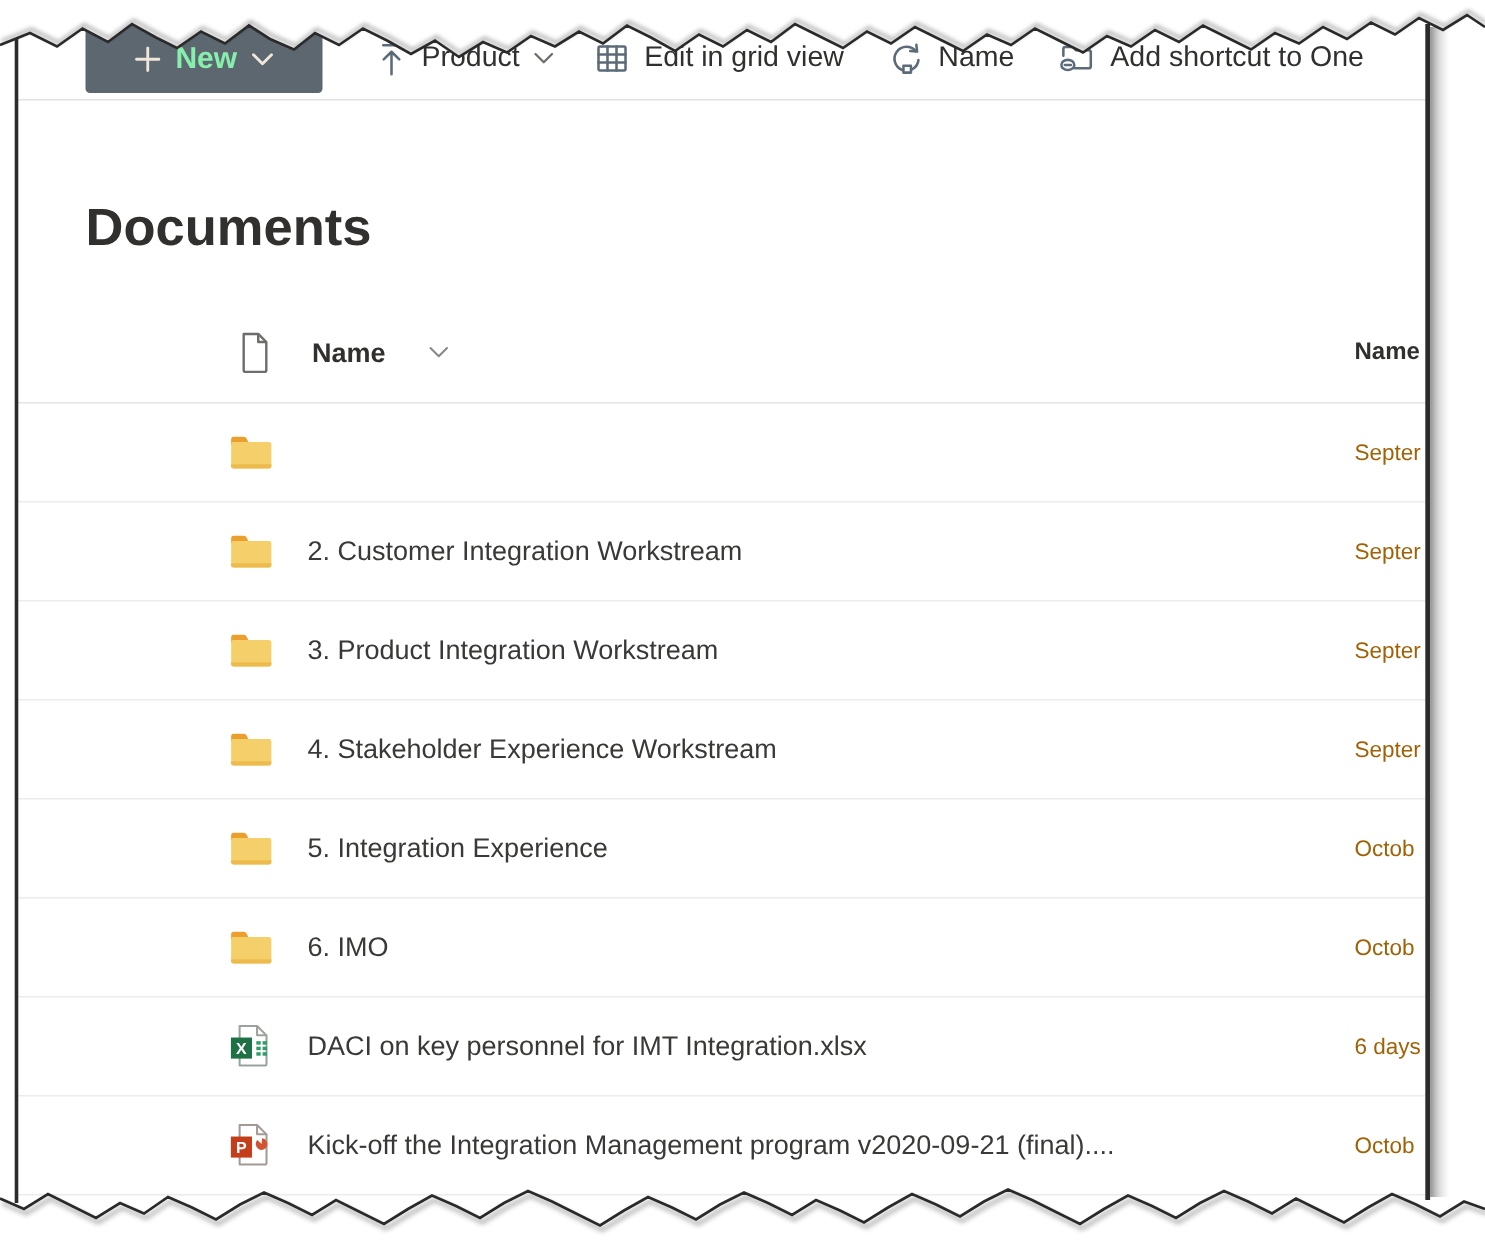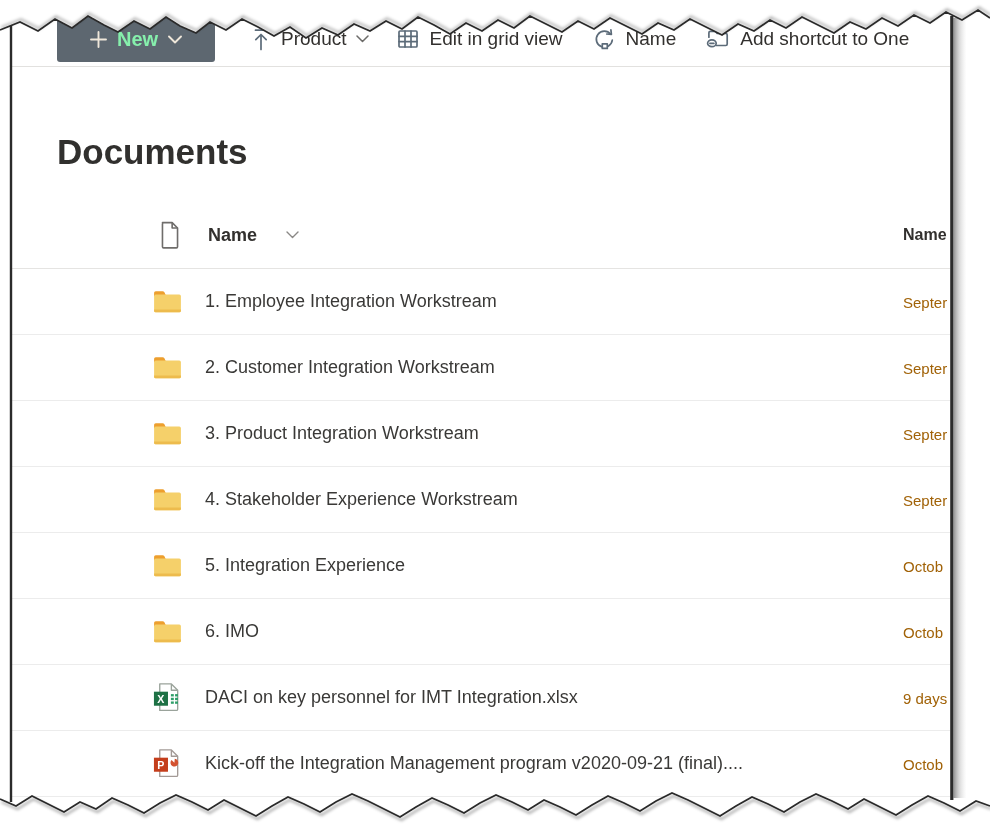--- a/index.html
+++ b/index.html
@@ -119,21 +119,20 @@
       </div>
 
       <div class="row">
         <span class="icon-cell">
           <svg width="33" height="27" viewBox="0 0 32 26">
             <path d="M3 8V4.6A1.6 1.6 0 0 1 4.6 3h6.6a2 2 0 0 1 1.8 1.1l1.4 2.9z" fill="#ed9f2e"></path>
             <rect x="3" y="6.3" width="26" height="17.2" rx="1.6" fill="#f5d06a"></rect>
             <path d="M3 20.8h26v1.2a1.5 1.5 0 0 1-1.5 1.5H4.5A1.5 1.5 0 0 1 3 22z" fill="#edbb4d"></path>
           </svg>
         </span>
-        <span class="fname">1. Employee Integration Workstream</span>
         <span class="fdate">Septer</span>
       </div>
 
       <div class="row">
         <span class="icon-cell">
           <svg width="33" height="27" viewBox="0 0 32 26">
             <path d="M3 8V4.6A1.6 1.6 0 0 1 4.6 3h6.6a2 2 0 0 1 1.8 1.1l1.4 2.9z" fill="#ed9f2e"></path>
             <rect x="3" y="6.3" width="26" height="17.2" rx="1.6" fill="#f5d06a"></rect>
             <path d="M3 20.8h26v1.2a1.5 1.5 0 0 1-1.5 1.5H4.5A1.5 1.5 0 0 1 3 22z" fill="#edbb4d"></path>
           </svg>
@@ -201,21 +200,21 @@
               <rect x="20.5" y="16.3" width="3" height="2.4"></rect>
                 <rect x="24.8" y="16.3" width="3" height="2.4"></rect>
               <rect x="20.5" y="20.1" width="3" height="2.4"></rect>
                 <rect x="24.8" y="20.1" width="3" height="2.4"></rect>
             </g>
             <rect x="3" y="10" width="14.5" height="14.5" fill="#1e7145"></rect>
             <text x="10.2" y="21.3" text-anchor="middle" font-size="11" font-weight="bold" fill="#fff" font-family="Liberation Sans, sans-serif">X</text>
           </svg>
         </span>
         <span class="fname">DACI on key personnel for IMT Integration.xlsx</span>
-        <span class="fdate">9 days</span>
+        <span class="fdate">6 days</span>
       </div>
 
       <div class="row">
         <span class="icon-cell">
           <svg width="33" height="31" viewBox="0 0 34 32">
             <path d="M9 2h12l6.5 6.5V28a1.3 1.3 0 0 1-1.3 1.3H9z" fill="#fff" stroke="#a39a96" stroke-width="1.4" stroke-linejoin="round"></path>
             <path d="M21 2v6.5h6.5" fill="none" stroke="#a39a96" stroke-width="1.4" stroke-linejoin="round"></path>
             <path d="M24.5 11.2a4 4 0 1 1-3.3 1.2l2.9 2.8z" fill="#d35230"></path>
             <rect x="3" y="10" width="14.5" height="14.5" fill="#c43e1c"></rect>
             <text x="10.2" y="21.3" text-anchor="middle" font-size="11" font-weight="bold" fill="#fff" font-family="Liberation Sans, sans-serif">P</text>

